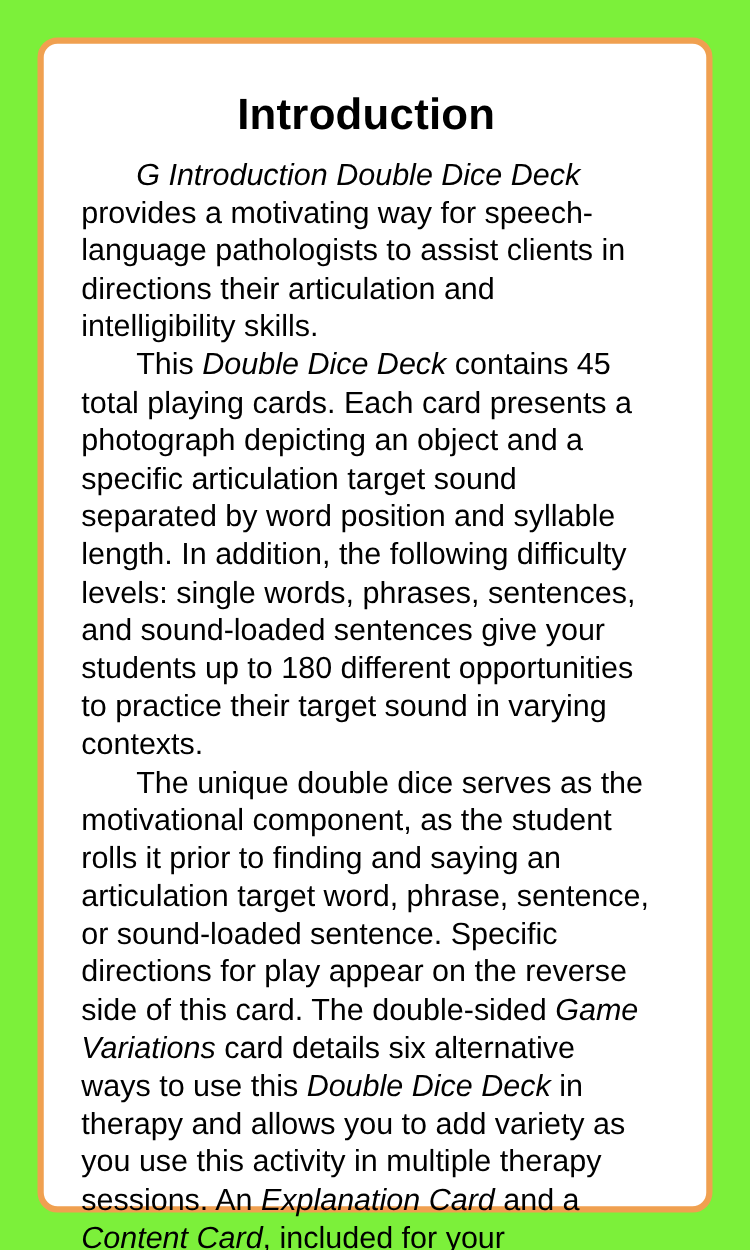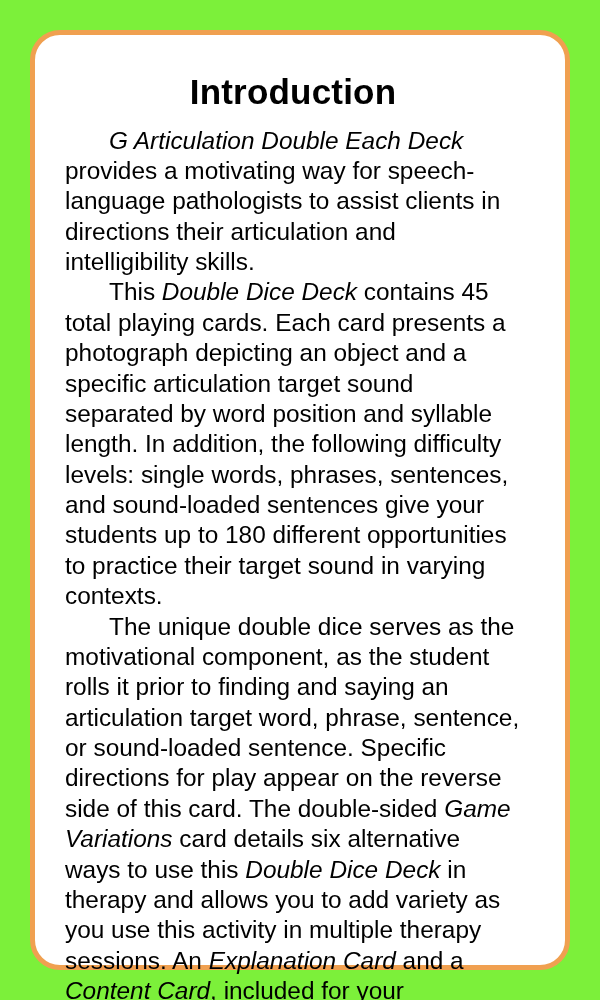--- a/index.html
+++ b/index.html
@@ -19,21 +19,21 @@
     left: 30px;
     top: 30px;
     width: 540px;
     height: 940px;
   }
   .card {
     width: 100%;
     height: 100%;
     background: #ffffff;
     border: 5px solid #f0a050;
-    border-radius: 30px;
+    border-radius: 16px;
     padding: 26px 40px 10px 26px;
     display: flex;
     flex-direction: column;
   }
   .title {
     text-align: center;
     font-size: 35px;
     font-weight: bold;
     color: #000;
     letter-spacing: 0.2px;
@@ -57,19 +57,19 @@
 </style>
 </head>
 <body>
 
 <div class="card-wrap">
   <div class="card">
 
     <div class="title">Introduction</div>
 
     <div class="body">
-      <p><span class="it">G Articulation Double Each Deck</span><span> provides a motivating way for speech-language pathologists to assist clients in directions their articulation and intelligibility skills.</span></p>
+      <p><span class="it">G Introduction Double Dice Deck</span><span> provides a motivating way for speech-language pathologists to assist clients in directions their articulation and intelligibility skills.</span></p>
       <p><span>This </span><span class="it">Double Dice Deck</span><span> contains 45 total playing cards. Each card presents a photograph depicting an object and a specific articulation target sound separated by word position and syllable length. In addition, the following difficulty levels: single words, phrases, sentences, and sound-loaded sentences give your students up to 180 different opportunities to practice their target sound in varying contexts.</span></p>
       <p><span>The unique double dice serves as the motivational component, as the student rolls it prior to finding and saying an articulation target word, phrase, sentence, or sound-loaded sentence. Specific directions for play appear on the reverse side of this card. The double-sided </span><span class="it">Game Variations</span><span> card details six alternative ways to use this </span><span class="it">Double Dice Deck</span><span> in therapy and allows you to add variety as you use this activity in multiple therapy sessions. An </span><span class="it">Explanation Card</span><span> and a </span><span class="it">Content Card</span><span>, included for your convenience, help you select appropriate targets quickly.</span></p>
     </div>
 
   </div>
 </div>
 
 </body></html>

